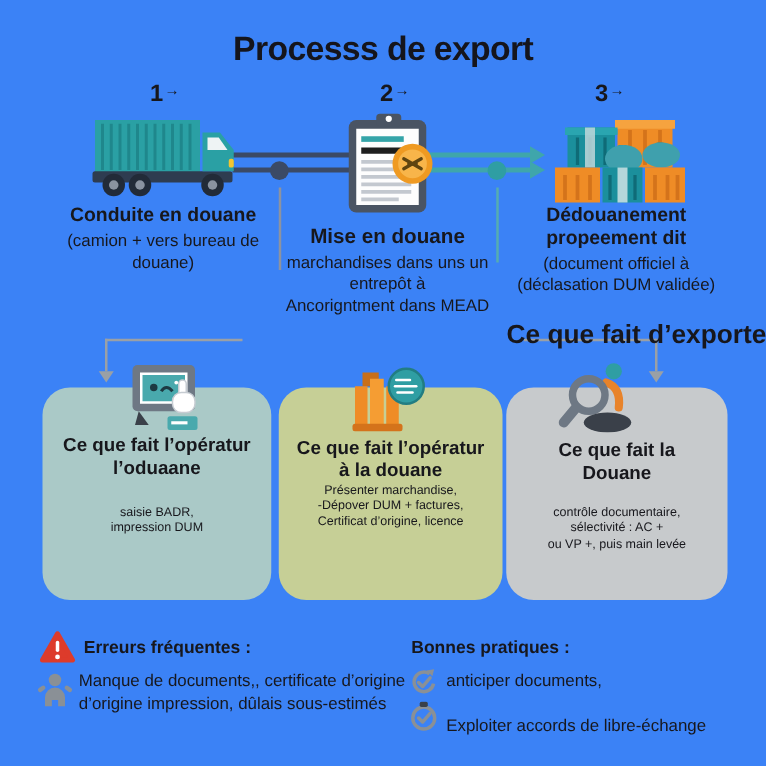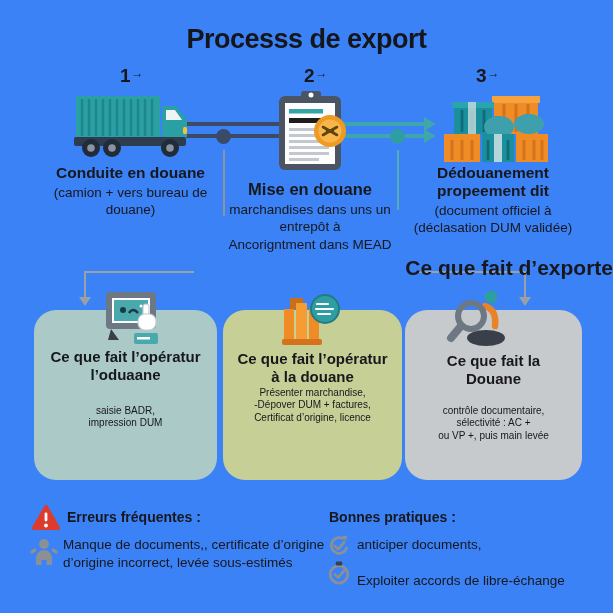--- a/index.html
+++ b/index.html
@@ -266,21 +266,21 @@
   </svg>
   <div class="foot-head" style="left:67px;top:509px">Erreurs fréquentes :</div>
 
   <svg class="icon-abs" style="left:29px;top:537px" width="30" height="30" viewBox="0 0 30 30">
     <circle cx="15" cy="7" r="5" fill="#8a9096"></circle>
     <path d="M7 28 v-7 a8 8 0 0 1 16 0 v7 h-5.5 v-5 h-5 v5 z" fill="#8a9096"></path>
     <rect x="1" y="12.5" width="6.5" height="3.5" rx="1.75" transform="rotate(-35 4 14)" fill="#8a9096"></rect>
     <rect x="22.5" y="12.5" width="6.5" height="3.5" rx="1.75" transform="rotate(35 26 14)" fill="#8a9096"></rect>
   </svg>
   <div class="foot-line" style="left:63px;top:536px">Manque de documents,, certificate d’origine</div>
-  <div class="foot-line" style="left:63px;top:554px">d’origine incorrect, levée sous-estimés</div>
+  <div class="foot-line" style="left:63px;top:554px">d’origine impression, dûlais sous-estimés</div>
 
   <div class="foot-head" style="left:329px;top:509px">Bonnes pratiques :</div>
 
   <svg class="icon-abs" style="left:327px;top:534px" width="24" height="24" viewBox="0 0 26 26">
     <path d="M21.5 14 a8.5 8.5 0 1 1 -3.5 -8.5" stroke="#8a9096" stroke-width="3" fill="none"></path>
     <path d="M15.5 2.5 l6.5 -1 -1.5 6 z" fill="#8a9096"></path>
     <path d="M8.5 13 l3.5 3.5 6.5 -7.5" stroke="#8a9096" stroke-width="3" fill="none" stroke-linecap="round" stroke-linejoin="round"></path>
   </svg>
   <div class="foot-line" style="left:357px;top:536px">anticiper documents,</div>
 

